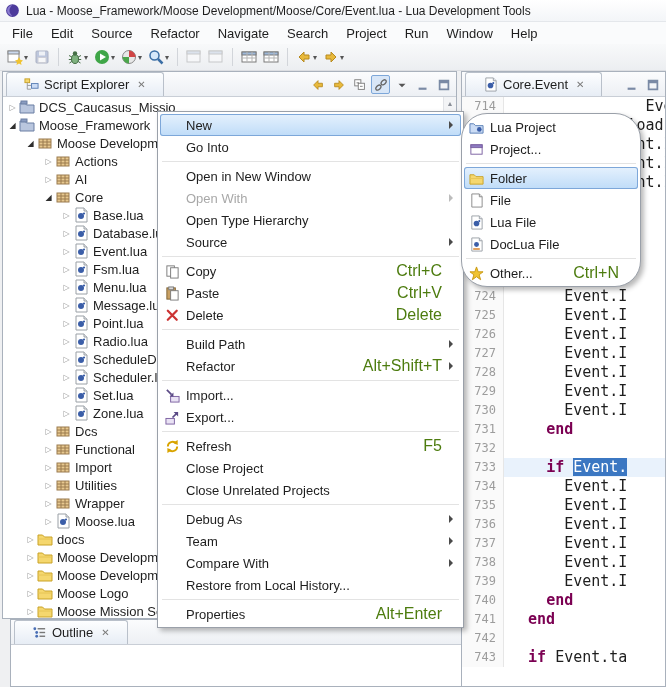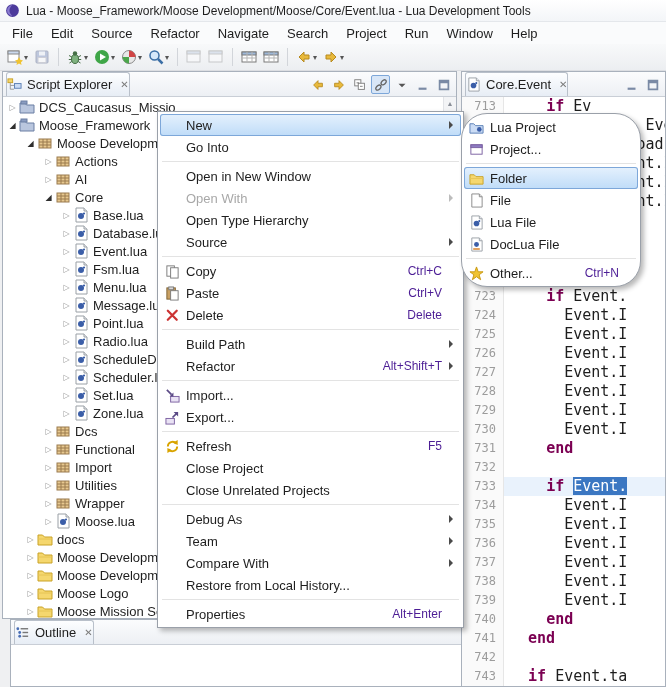--- a/index.html
+++ b/index.html
@@ -19,21 +19,21 @@
   .tb-btn.disabled{opacity:.4;}
   .tb-btn .dd{font-size:8px;color:#555;margin-left:1px;}
   .tb-sep{width:1px;height:18px;background:#D2D5DA;margin:0 5px;}
 
   
   .panel{position:absolute;background:#fff;border:1px solid #A9B1BC;}
   .explorer-panel{left:2px;top:71px;width:455px;height:548px;}
   .outline-panel{left:10px;top:619px;width:455px;height:68px;}
   .editor-panel{left:461px;top:71px;width:205px;height:616px;}
   .vhead{height:25px;background:linear-gradient(#FBFCFD,#EDF0F4);border-bottom:1px solid #C9CED6;display:flex;align-items:flex-end;position:relative;}
-  .vtab{display:flex;align-items:center;gap:5px;height:24px;padding:0 0;background:linear-gradient(#FDFEFF,#E7EDF5);border:1px solid #B9C0CA;border-bottom:none;border-radius:3px 3px 0 0;margin-left:3px;font-size:13px;white-space:nowrap;}
+  .vtab{display:flex;align-items:center;gap:5px;height:24px;padding:0 17px;background:linear-gradient(#FDFEFF,#E7EDF5);border:1px solid #B9C0CA;border-bottom:none;border-radius:3px 3px 0 0;margin-left:3px;font-size:13px;white-space:nowrap;}
   .vtab .svgicon{width:15px;height:15px;}
   .vtab .close{color:#7a7a7a;font-size:10px;margin-left:3px;}
   .vhead-icons{position:absolute;right:3px;top:3px;display:flex;gap:2px;align-items:center;}
   .hbtn{width:19px;height:19px;display:flex;align-items:center;justify-content:center;border:1px solid transparent;border-radius:2px;}
   .hbtn .svgicon{width:14px;height:14px;}
   .hbtn.pressed{background:#D8E6F7;border-color:#7DA7D9;}
 
   
   .tree{position:relative;height:522px;overflow:hidden;padding-top:1px;font-size:13px;}
   .trow{height:18px;display:flex;align-items:center;white-space:nowrap;}
@@ -54,21 +54,21 @@
 
   
   .menu{position:absolute;background:#FFFFFF;border:1px solid #9AA0A9;box-shadow:3px 3px 5px rgba(0,0,0,.28);padding:2px;font-size:13px;}
   .cmenu{left:157px;top:111px;width:307px;z-index:100;}
   .smenu{left:461px;top:113px;width:180px;z-index:110;border-radius:26px;}
   .mrow{height:22px;display:flex;align-items:center;border-radius:3px;padding:0 2px;}
   .mrow.hl{background:linear-gradient(#E5F1FD,#BFDCF8);box-shadow:inset 0 0 0 1px #7DA7D9;}
   .micon{width:20px;height:16px;display:flex;align-items:center;justify-content:center;flex:none;}
   .micon .svgicon{width:15px;height:15px;}
   .mlabel{flex:1;white-space:nowrap;padding-left:4px;overflow:hidden;}
-  .mshort{color:#4c1d95;padding-right:5px;font-size:12px;white-space:nowrap;}
+  .mshort{color:#4d7c0f;padding-right:5px;font-size:16px;white-space:nowrap;}
   .marrow{width:12px;display:flex;justify-content:center;flex:none;}
   .marrow i{width:0;height:0;border:4px solid transparent;border-left-color:#4a4a4a;display:block;}
   .mrow.dis .mlabel{color:#A8A8A8;}
   .mrow.dis .marrow i{border-left-color:#BCBCBC;}
   .msep{border-top:1px solid #E3E3E3;margin:3px 2px;}
 </style>
 </head>
 <body>
 
 <div class="titlebar">
@@ -647,21 +647,20 @@
           <span class="svgicon">
             <svg viewBox="0 0 16 16">
               <rect x="3" y="3" width="10" height="10" fill="none" stroke="#7A8AA5" stroke-width="2"></rect>
               <rect x="3" y="3" width="10" height="3" fill="#7A8AA5"></rect>
             </svg>
           </span>
         </div>
       </div>
   </div>
   <div class="ecv" id="code">
-      <div class="cline"><span class="lnum">713</span><span class="ctext"><span>    </span><span class="kw" style="color: rgb(123, 0, 82);">if</span><span> Ev</span></span></div>
       <div class="cline"><span class="lnum">714</span><span class="ctext"><span>               Event.IniDCSUnit</span></span></div>
       <div class="cline"><span class="lnum">715</span><span class="ctext"><span>             load</span></span></div>
       <div class="cline"><span class="lnum">716</span><span class="ctext"><span>           Event.IniDCSUnitName</span></span></div>
       <div class="cline"><span class="lnum">717</span><span class="ctext"><span>           Event.IniDCSUnitName</span></span></div>
       <div class="cline"><span class="lnum">718</span><span class="ctext"><span>           Event.IniDCSUnitName</span></span></div>
       <div class="cline"><span class="lnum">719</span><span class="ctext"><span>      </span><span class="kw" style="color: rgb(123, 0, 82);">end</span></span></div>
       <div class="cline"><span class="lnum">720</span><span class="ctext"></span></div>
       <div class="cline"><span class="lnum">721</span><span class="ctext"></span></div>
       <div class="cline"><span class="lnum">722</span><span class="ctext"></span></div>
       <div class="cline"><span class="lnum">723</span><span class="ctext"><span>    </span><span class="kw" style="color: rgb(123, 0, 82);">if</span><span> Event.</span></span></div>

